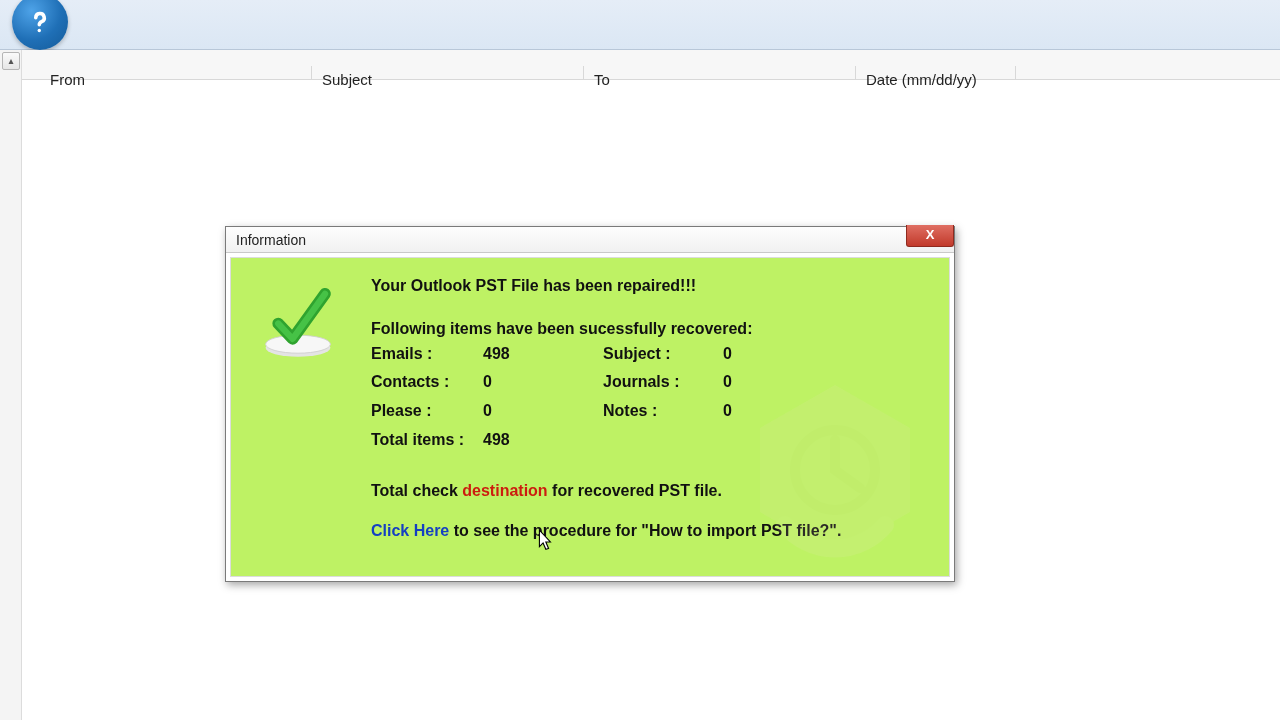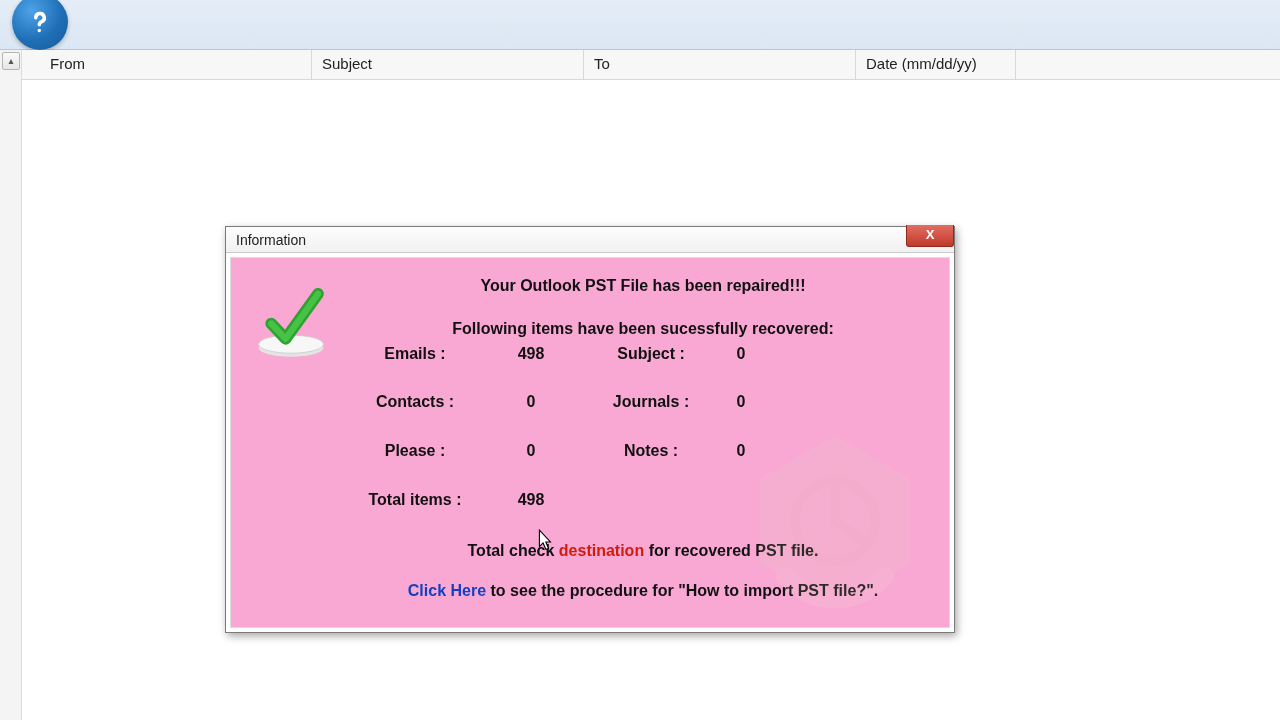--- a/index.html
+++ b/index.html
@@ -69,20 +69,21 @@
     background: #f7f7f7;
     border-bottom: 1px solid #d8d8d8;
     display: flex;
   }
   .hdr-cell {
     border-right: 1px solid #d8d8d8;
     padding: 5px 10px;
     font-size: 15px;
     color: #222;
     white-space: nowrap;
+    margin-top: 16px;
   }
   .hdr-cell.checkbox { width: 18px; padding: 5px 3px; border-right: none; }
   .hdr-cell.from    { width: 272px; }
   .hdr-cell.to      { width: 272px; }
   .hdr-cell.subject { width: 272px; }
   .hdr-cell.date    { width: 160px; }
 
   .empty-rows {
     height: calc(100% - 30px);
     background: #fff;
@@ -119,27 +120,26 @@
     border-radius: 0 0 3px 3px;
     color: #fff;
     font-weight: bold;
     font-size: 13px;
     line-height: 20px;
     text-align: center;
     cursor: pointer;
   }
 
   .dlg-body {
-    padding: 16px 22px 24px 10px;
+    padding: 16px 22px 24px 22px;
     border: 1px solid #dcdcdc;
     margin: 4px;
     position: relative;
-    background: #f9a8d4;
+    background: #bef264;
     min-height: 320px;
-    text-align: center;
   }
 
   .dlg-icon {
     float: left;
     width: 100px; height: 100px;
     margin-right: 8px;
   }
   .dlg-icon svg { width: 90px; height: 90px; }
 
   .dlg-text {
@@ -152,21 +152,21 @@
     font-weight: bold;
     margin-bottom: 18px;
   }
   .dlg-sub {
     font-weight: bold;
   }
 
   .stats {
     display: grid;
     grid-template-columns: 112px 120px 120px 60px;
-    row-gap: 24px;
+    row-gap: 4px;
     font-weight: bold;
     margin-bottom: 6px;
   }
   .stats .lbl, .stats .val { white-space: nowrap; }
 
   .dest-line, .click-line {
     font-weight: bold;
     margin-top: 26px;
   }
   .click-line { margin-top: 15px; }

